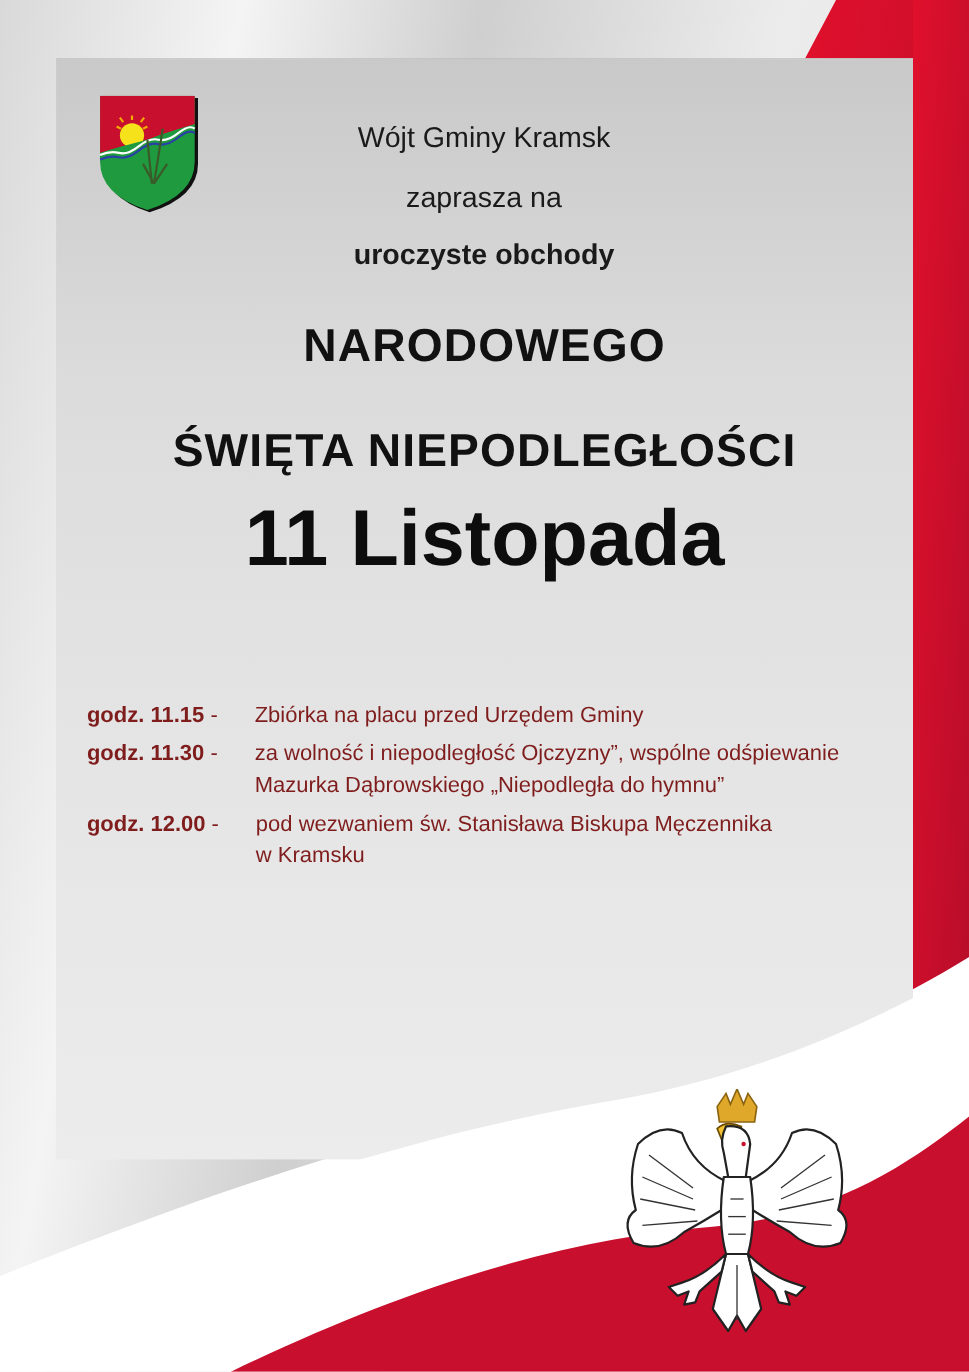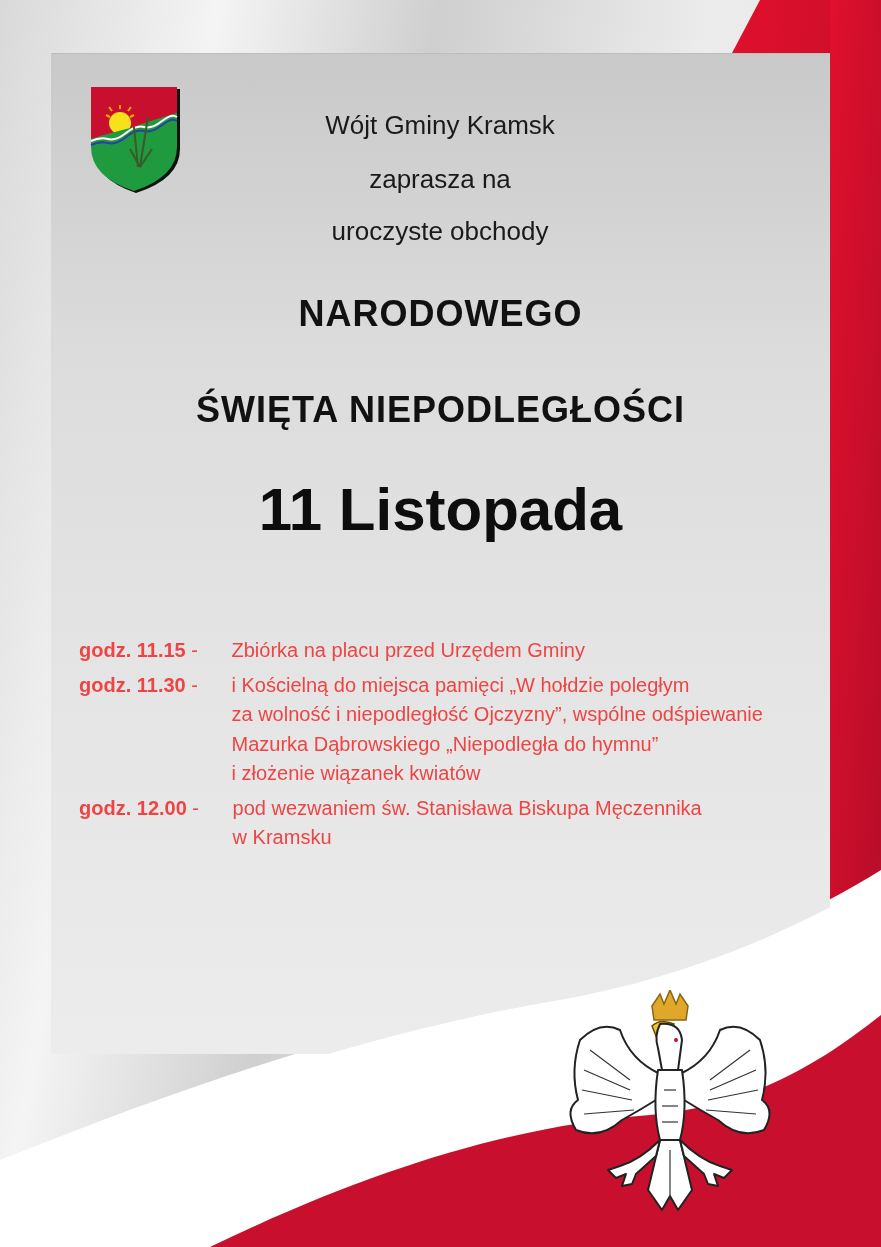--- a/index.html
+++ b/index.html
@@ -14,32 +14,32 @@
       background: linear-gradient(180deg, #c9c9c9 0%, #dcdcdc 30%, #e4e4e4 60%, #ececec 100%);
       border-top: 1px solid #bdbdbd;
     }
     .crest { position: absolute; left: 90px; top: 87px; width: 92px; height: 108px; }
     .intro {
       position: absolute; left: 200px; width: 480px; text-align: center;
       font-size: 26px; color: #1a1a1a; line-height: 50px;
     }
     .intro.l1 { top: 100px; }
     .intro.l2 { top: 154px; }
-    .intro.l3 { top: 206px; }
+    .intro.l3 { top: 206px; font-weight: bold; }
     .headline {
       position: absolute; left: 51px; width: 779px; text-align: center;
-      font-weight: bold; color: #111; font-size: 36px; letter-spacing: 1px; line-height: 60px;
+      font-weight: bold; color: #111; font-size: 42px; letter-spacing: 1px; line-height: 60px;
     }
     .headline.h1 { top: 284px; }
     .headline.h2 { top: 380px; }
     .date {
-      position: absolute; left: 51px; width: 779px; text-align: center; top: 460px;
-      font-weight: bold; color: #0d0d0d; font-size: 60px; line-height: 100px;
+      position: absolute; left: 51px; width: 779px; text-align: center; top: 440px;
+      font-weight: bold; color: #0d0d0d; font-size: 72px; line-height: 100px;
     }
-    .schedule { position: absolute; left: 79px; top: 636px; width: 740px; font-size: 20px; color: #ef4444; }
+    .schedule { position: absolute; left: 79px; top: 636px; width: 740px; font-size: 20px; color: #7f1d1d; }
     .entry { display: flex; margin-bottom: 5px; }
     .time { font-weight: bold; white-space: pre; }
     .sep { white-space: pre; }
     .desc { line-height: 29.5px; }
     .desc div { white-space: nowrap; margin-left: 28px; }
     .entry .time, .entry .sep { line-height: 29.5px; }
     .eagle { position: absolute; left: 560px; top: 990px; width: 220px; height: 240px; }
   </style>
 </head>
 <body>
@@ -106,24 +106,22 @@
     <span class="time">godz. 11.15</span>
     <span class="sep"> - </span>
     <div class="desc">
       <div>Zbiórka na placu przed Urzędem Gminy</div>
     </div>
   </div>
   <div class="entry">
     <span class="time">godz. 11.30</span>
     <span class="sep"> - </span>
     <div class="desc">
-      <div>i Kościelną do miejsca pamięci „W hołdzie poległym</div>
       <div>za wolność i niepodległość Ojczyzny”, wspólne odśpiewanie</div>
       <div>Mazurka Dąbrowskiego „Niepodległa do hymnu”</div>
-      <div>i złożenie wiązanek kwiatów</div>
     </div>
   </div>
   <div class="entry">
     <span class="time">godz. 12.00</span>
     <span class="sep"> - </span>
     <div class="desc">
       <div>pod wezwaniem św. Stanisława Biskupa Męczennika</div>
       <div>w Kramsku</div>
     </div>
   </div>

